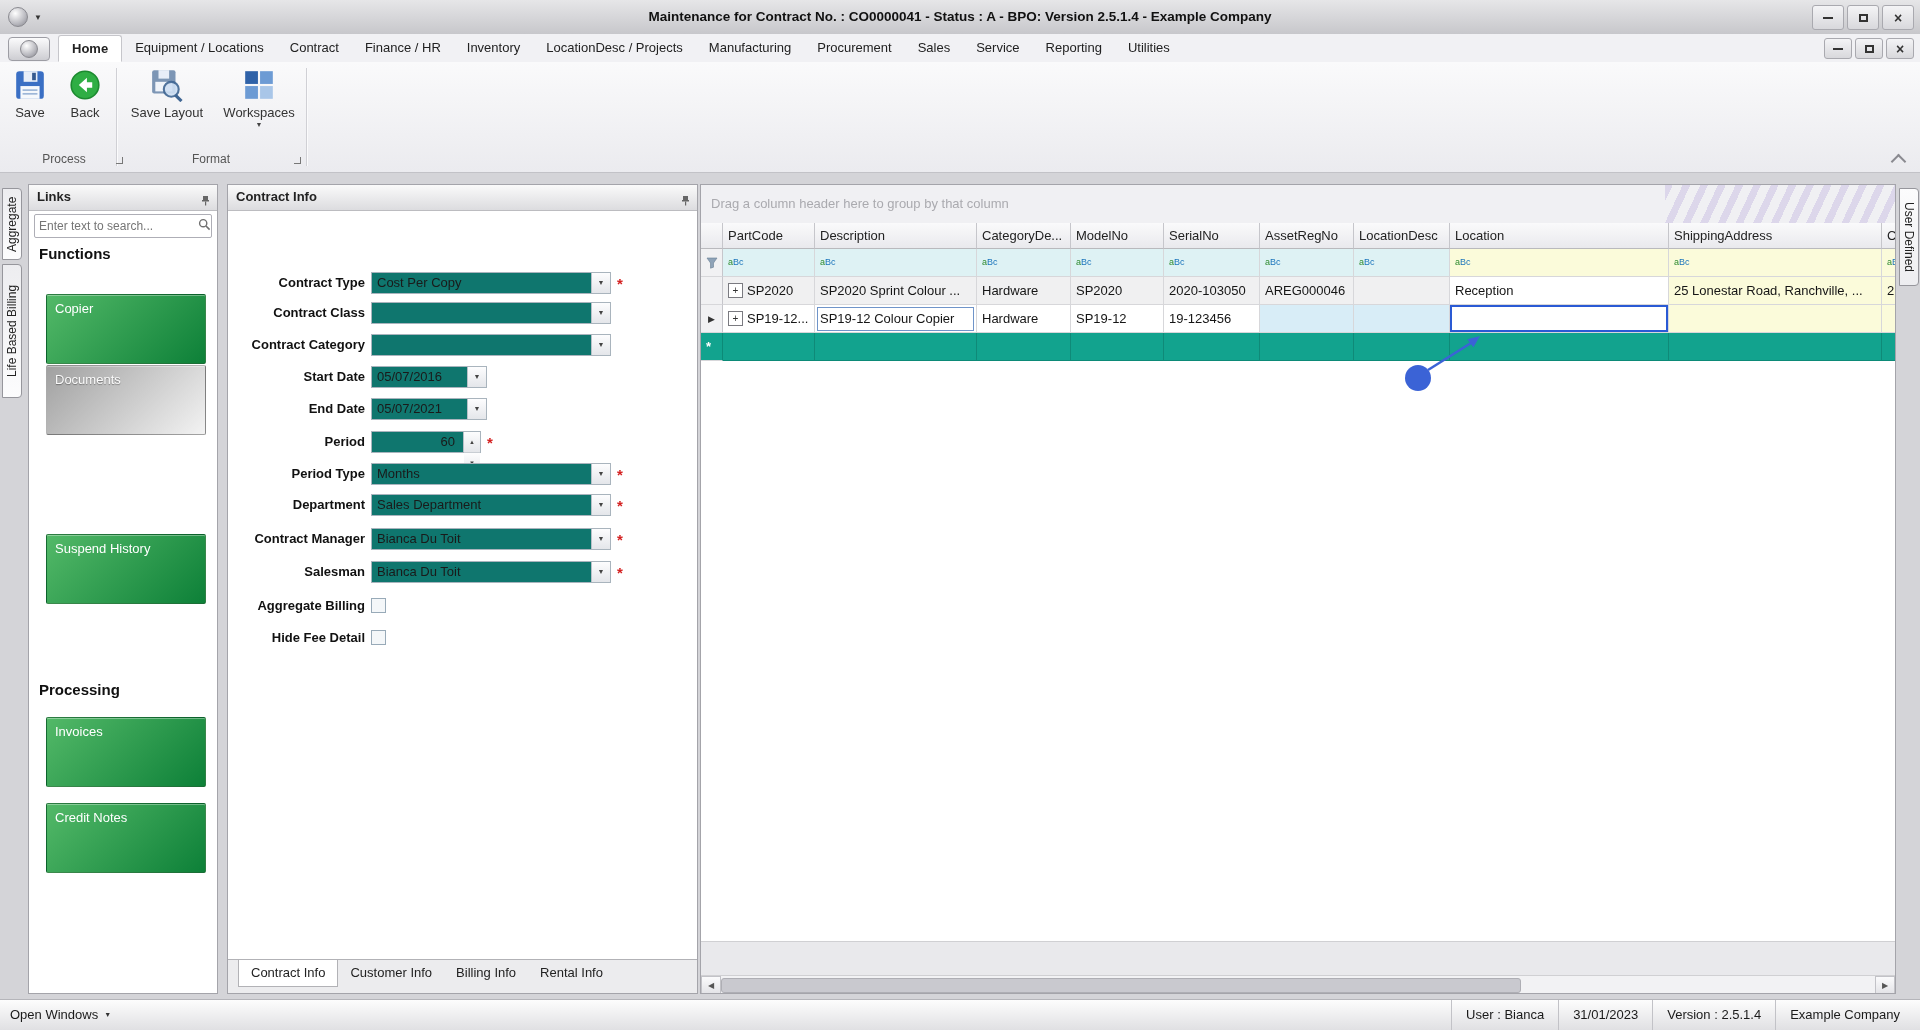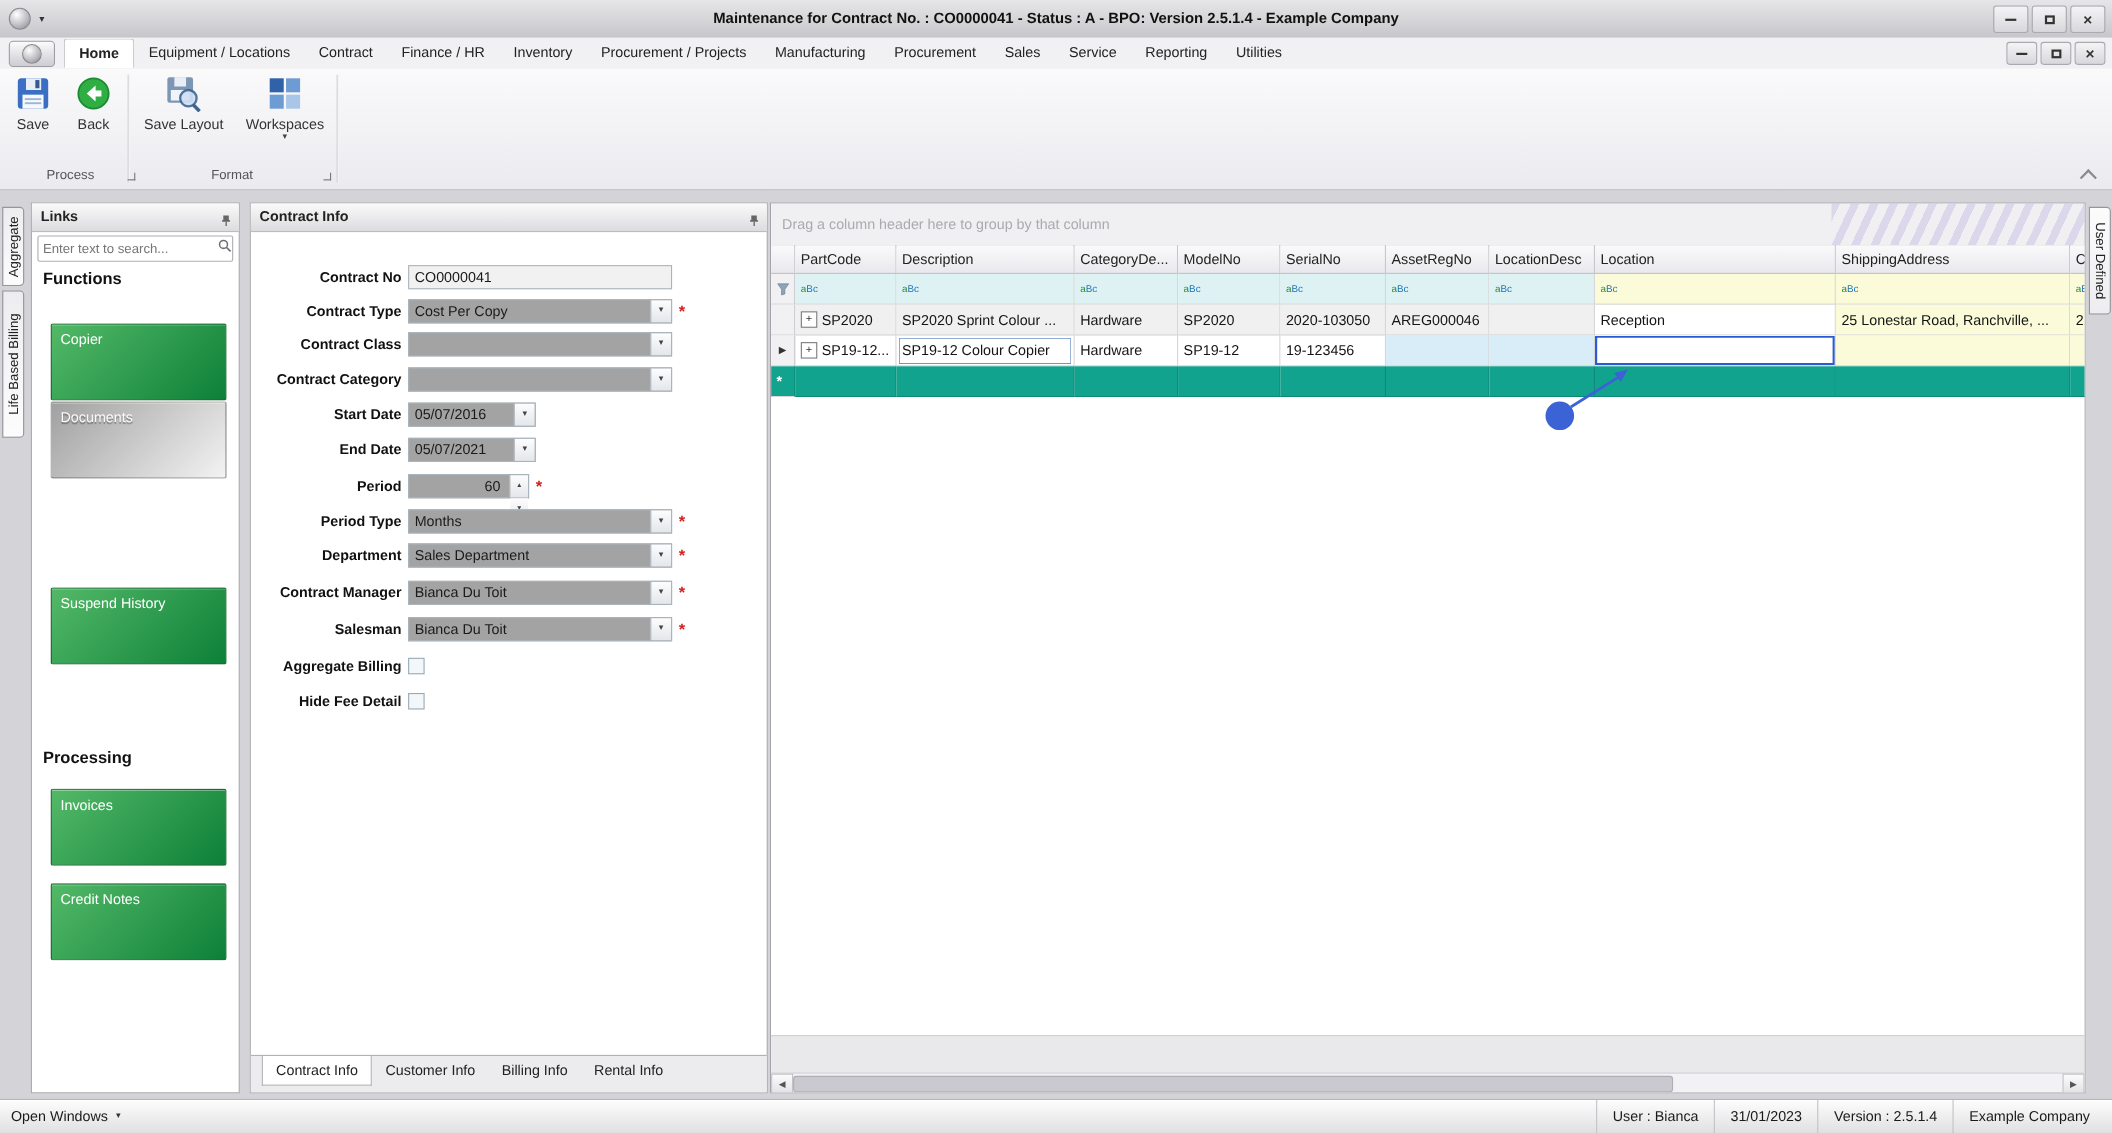--- a/index.html
+++ b/index.html
@@ -83,21 +83,21 @@
   .lbtn.gray{background:linear-gradient(135deg,#a0a0a0,#f3f3f3);color:#fafafa;text-shadow:0 1px 1px rgba(0,0,0,0.35);}
   .lbtn.orange{background:linear-gradient(135deg,#c1591c,#7e3300);}
   #lbtn-notes{top:109px;} #lbtn-documents{top:180px;} #lbtn-hold{top:263px;}
   #lbtn-suspend{top:349px;} #lbtn-invoices{top:532px;} #lbtn-credit{top:618px;}
 
   
   #contract{left:227px;width:471px;}
   .frow{position:absolute;left:5px;height:22px;width:460px;}
   .flabel{position:absolute;left:0;top:0;width:132px;text-align:right;font-size:13px;font-weight:bold;
     line-height:22px;color:#111;white-space:nowrap;}
-  .fctl{position:absolute;left:138px;top:0;height:22px;background:#a3a3a3;border:1px solid #a9b4bd;
+  .fctl{position:absolute;left:138px;top:0;height:22px;background:#0f766e;border:1px solid #a9b4bd;
     box-sizing:border-box;font-size:13px;line-height:20px;}
   .fctl .fval{padding:0 5px;display:block;overflow:hidden;white-space:nowrap;}
   .fctl.txt{width:240px;background:#f1f1f1;}
   .fctl.sel{width:240px;} .fctl.date{width:116px;} .fctl.spin{width:110px;}
   .ddbtn{position:absolute;right:0;top:0;width:18px;height:20px;border-left:1px solid #b8c0c8;
     background:linear-gradient(#fdfdfe,#e4e6ea);display:flex;align-items:center;justify-content:center;
     font-size:7px;color:#444;}
   .fctl.sel .fval,.fctl.date .fval{margin-right:18px;}
   .fctl.spin .fval{text-align:right;margin-right:20px;}
   .spincol{position:absolute;right:0;top:0;width:16px;height:20px;border-left:1px solid #b8c0c8;
@@ -192,21 +192,21 @@
   <div id="tabrow">
     <div id="appbtn">
         <span class="orb-sm"></span>
       </div>
     <div id="rtabs">
       <span class="rtab active">Home</span>
       <span class="rtab">Equipment / Locations</span>
       <span class="rtab">Contract</span>
       <span class="rtab">Finance / HR</span>
       <span class="rtab">Inventory</span>
-      <span class="rtab">Procurement / Projects</span>
+      <span class="rtab">LocationDesc / Projects</span>
       <span class="rtab">Manufacturing</span>
       <span class="rtab">Procurement</span>
       <span class="rtab">Sales</span>
       <span class="rtab">Service</span>
       <span class="rtab">Reporting</span>
       <span class="rtab">Utilities</span>
     </div>
     <div class="winbtns" style="top:4px;">
       <div class="wbtn sm">
           <span class="g-min"></span>
@@ -307,26 +307,20 @@
     <div class="phdr">
       <span>Contract Info</span>
       <span class="pin">
         <svg width="11" height="12" viewBox="0 0 11 12">
             <path d="M3 1h5v4h1v1.5H2V5h1z" fill="#666"></path>
             <rect x="5" y="6.5" width="1.2" height="4" fill="#666"></rect>
           </svg>
       </span>
     </div>
 
-    <div class="frow" style="top:56px">
-      <span class="flabel">Contract No</span>
-      <div class="fctl txt">
-          <span class="fval">CO0000041</span>
-        </div>
-    </div>
 
     <div class="frow" style="top:87px">
       <span class="flabel">Contract Type</span>
       <div class="fctl sel">
         <span class="fval">Cost Per Copy</span>
         <span class="ddbtn">▼</span>
       </div>
       <span class="req">*</span>
     </div>
 

